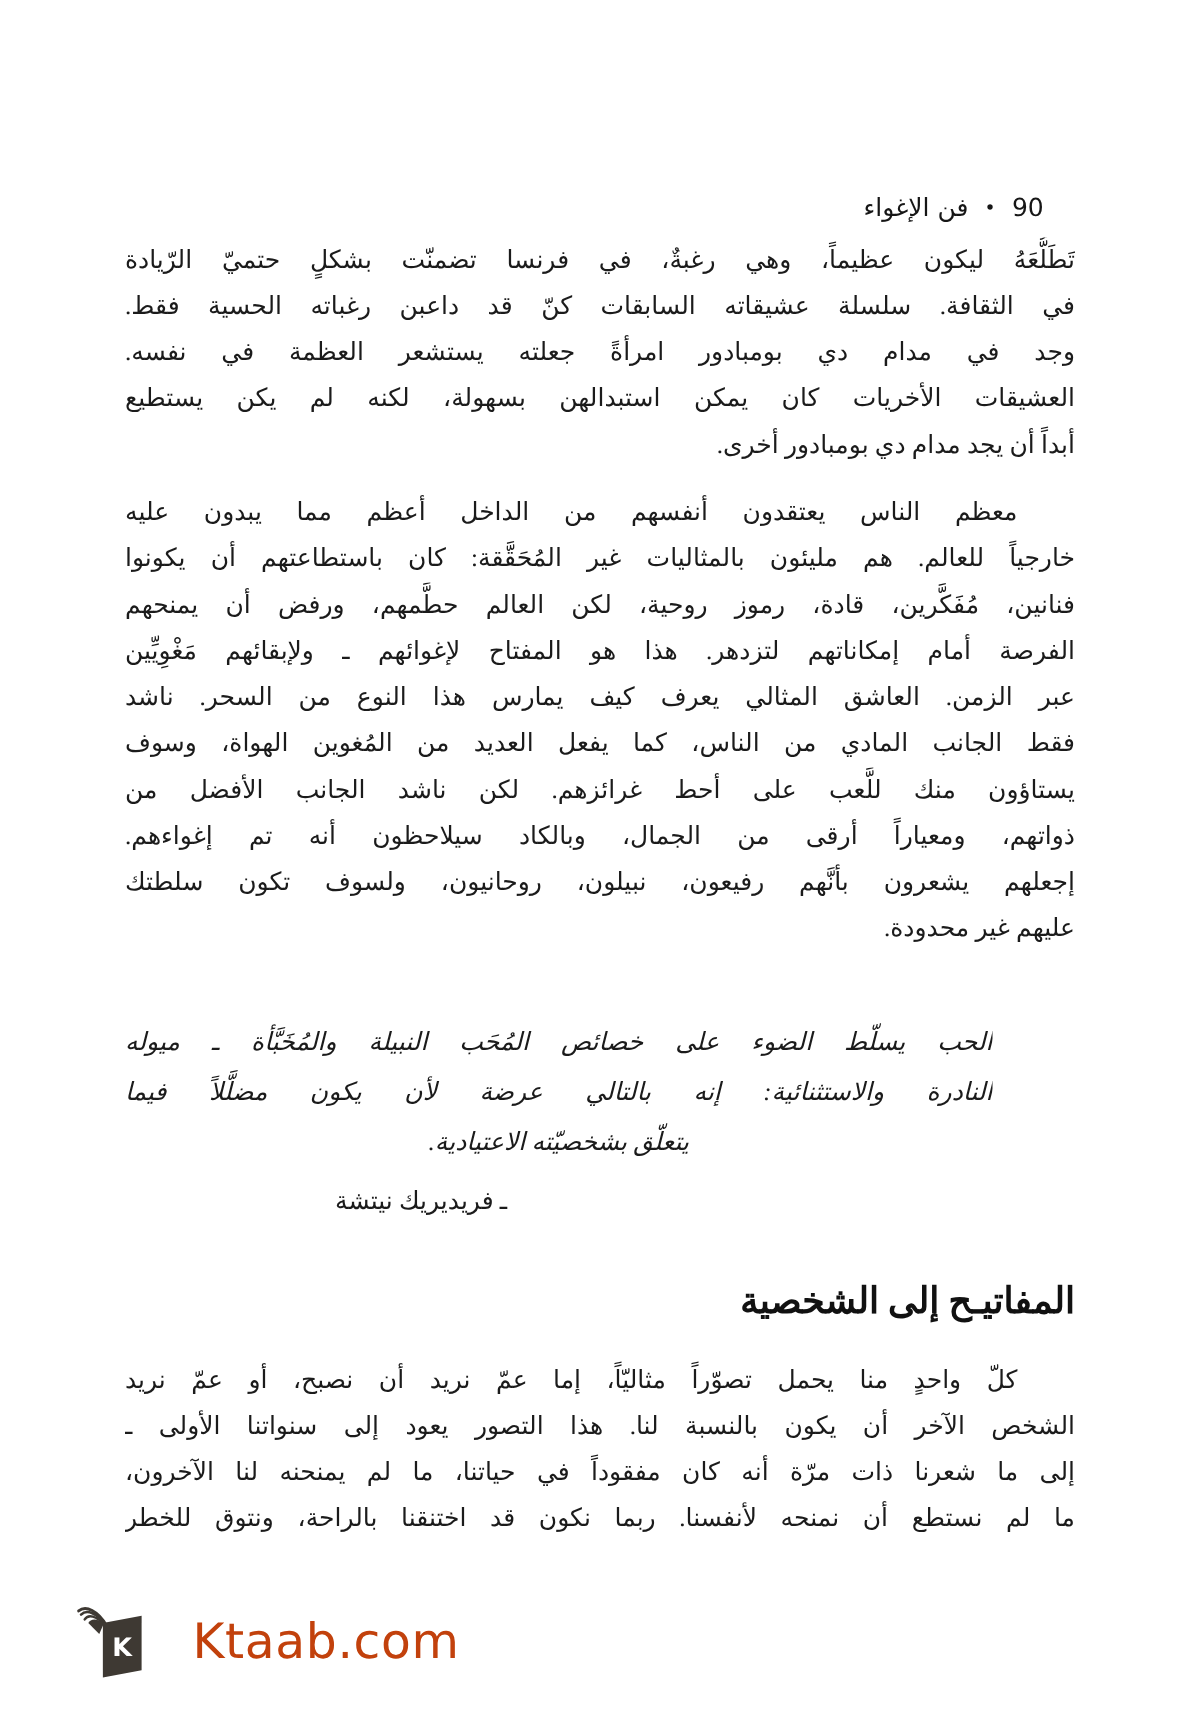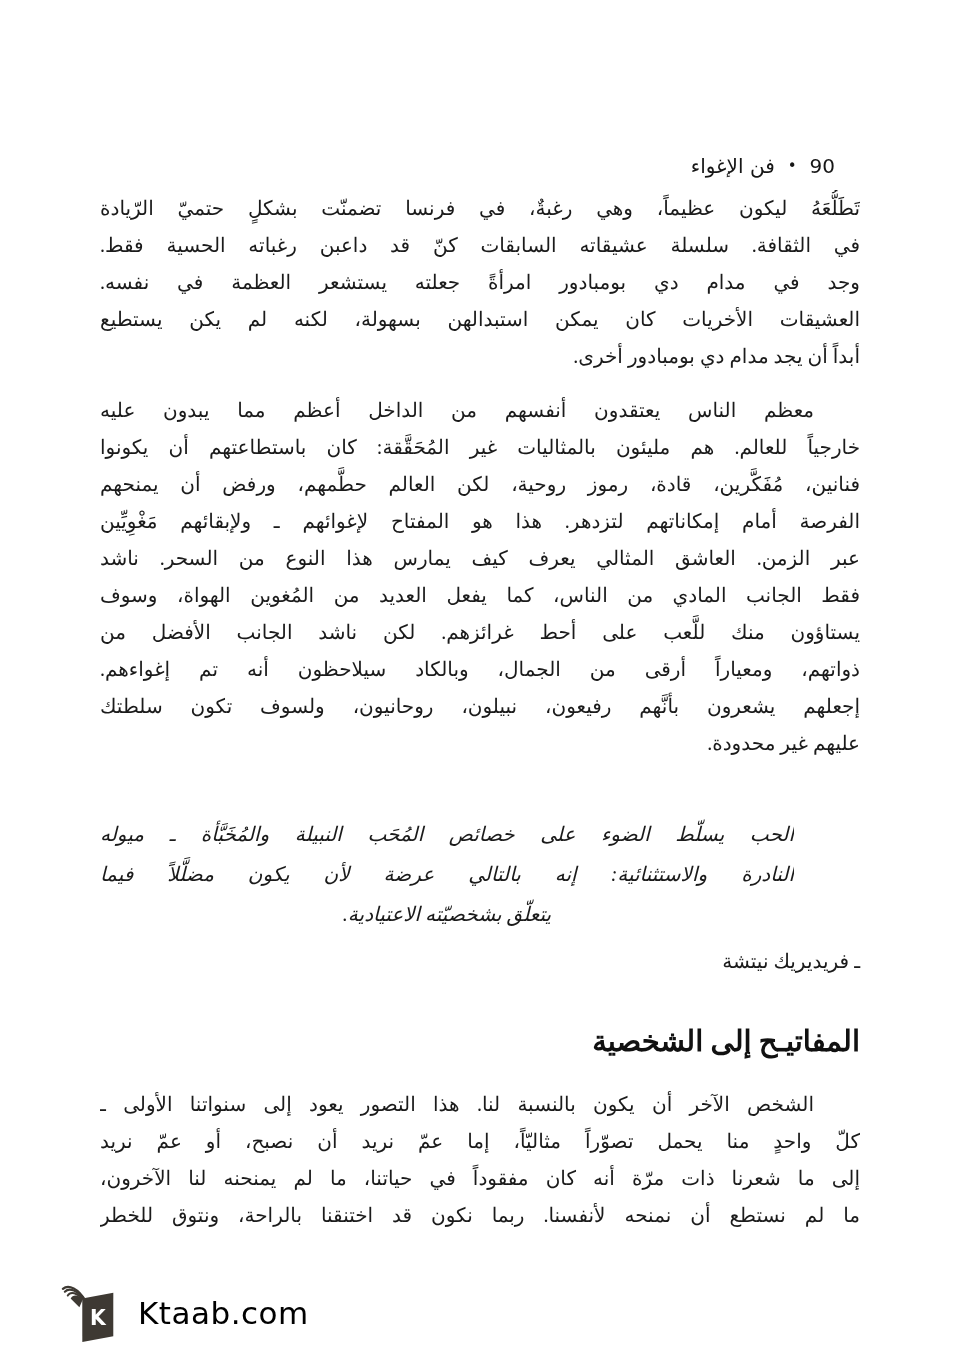--- a/index.html
+++ b/index.html
@@ -45,41 +45,42 @@
     text-align: justify;
     text-align-last: justify;
     -moz-text-align-last: justify;
     white-space: nowrap;
     overflow: hidden;
   }
   .quote .line:last-child { text-align-last: center; -moz-text-align-last: center; }
   .attribution {
     margin-top: 12px;
     direction: rtl;
-    text-align: right;
+    text-align: left;
     padding-left: 168px;
     font-size: 20px; line-height: 30px;
   }
   .section-heading {
     margin-top: 42px;
     text-align: right;
     font-weight: bold;
     font-size: 29px;
     line-height: 46px;
     color: #111111;
   }
   .p3 { margin-top: 22px; }
   .footer-logo {
     position: absolute; left: 60px; top: 1282px;
     display: flex; align-items: center; gap: 16px;
     direction: ltr;
   }
   .footer-logo .brand-text {
-    font-size: 31px; color: #000000; letter-spacing: 0.5px;
+    font-size: 39px; color: #c2410c; letter-spacing: 0.5px;
     font-family: "DejaVu Sans", sans-serif;
+    margin-left: 16px;
   }
   .book-icon-svg { display: block; }
 </style>
 </head>
 <body>
 
 <header class="page-header">
   <span>فن الإغواء</span>
   <span class="bullet">•</span>
   <span>90</span>
@@ -112,22 +113,22 @@
       <div class="line">الحب يسلّط الضوء على خصائص المُحَب النبيلة والمُخَبَّأة ـ ميوله</div>
       <div class="line">النادرة والاستثنائية: إنه بالتالي عرضة لأن يكون مضلَّلاً فيما</div>
       <div class="line">يتعلّق بشخصيّته الاعتيادية.</div>
     </blockquote>
 
   <div class="attribution">ـ فريديريك نيتشة</div>
 
   <h1 class="section-heading">المفاتيـح إلى الشخصية</h1>
 
   <div class="para indent-first continues p3">
+      <div class="line">كلّ واحدٍ منا يحمل تصوّراً مثاليّاً، إما عمّ نريد أن نصبح، أو عمّ نريد</div>
       <div class="line">الشخص الآخر أن يكون بالنسبة لنا. هذا التصور يعود إلى سنواتنا الأولى ـ</div>
-      <div class="line">كلّ واحدٍ منا يحمل تصوّراً مثاليّاً، إما عمّ نريد أن نصبح، أو عمّ نريد</div>
       <div class="line">إلى ما شعرنا ذات مرّة أنه كان مفقوداً في حياتنا، ما لم يمنحنه لنا الآخرون،</div>
       <div class="line">ما لم نستطع أن نمنحه لأنفسنا. ربما نكون قد اختنقنا بالراحة، ونتوق للخطر</div>
     </div>
 
 </main>
 
 <div class="footer-logo">
   <span>
     <svg class="book-icon-svg" width="62" height="62" viewBox="0 0 64 64" xmlns="http://www.w3.org/2000/svg">
 

